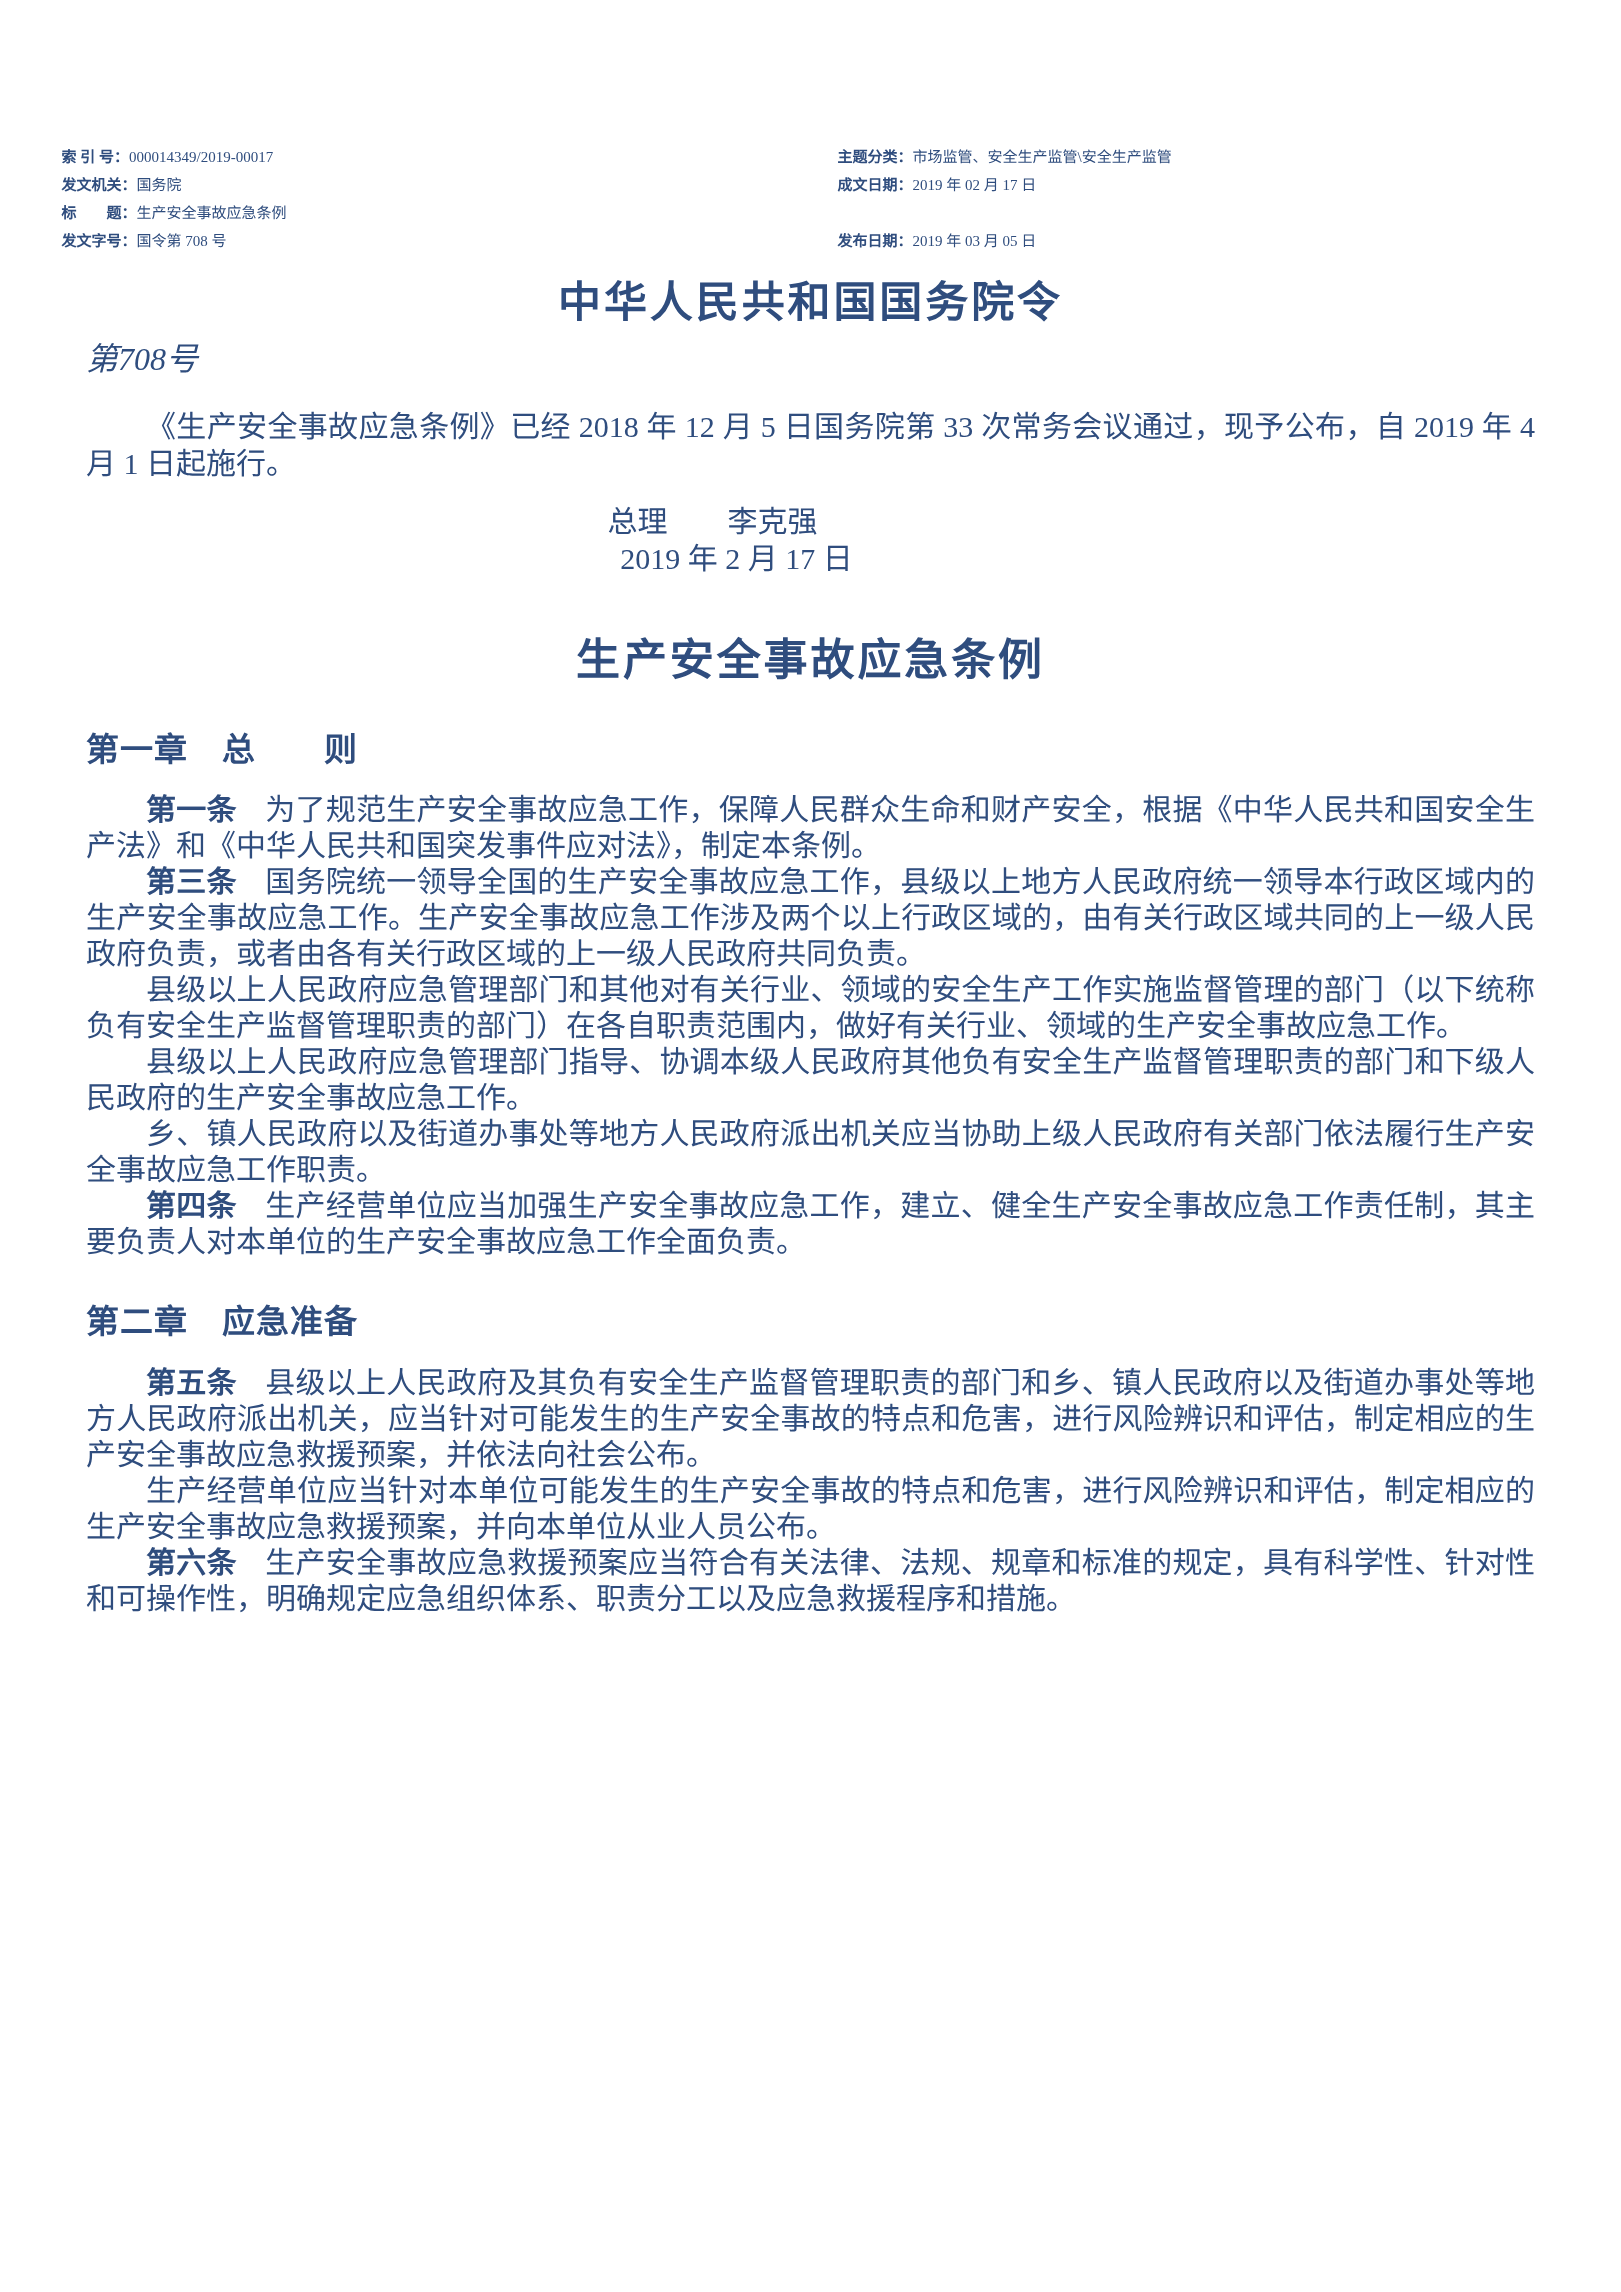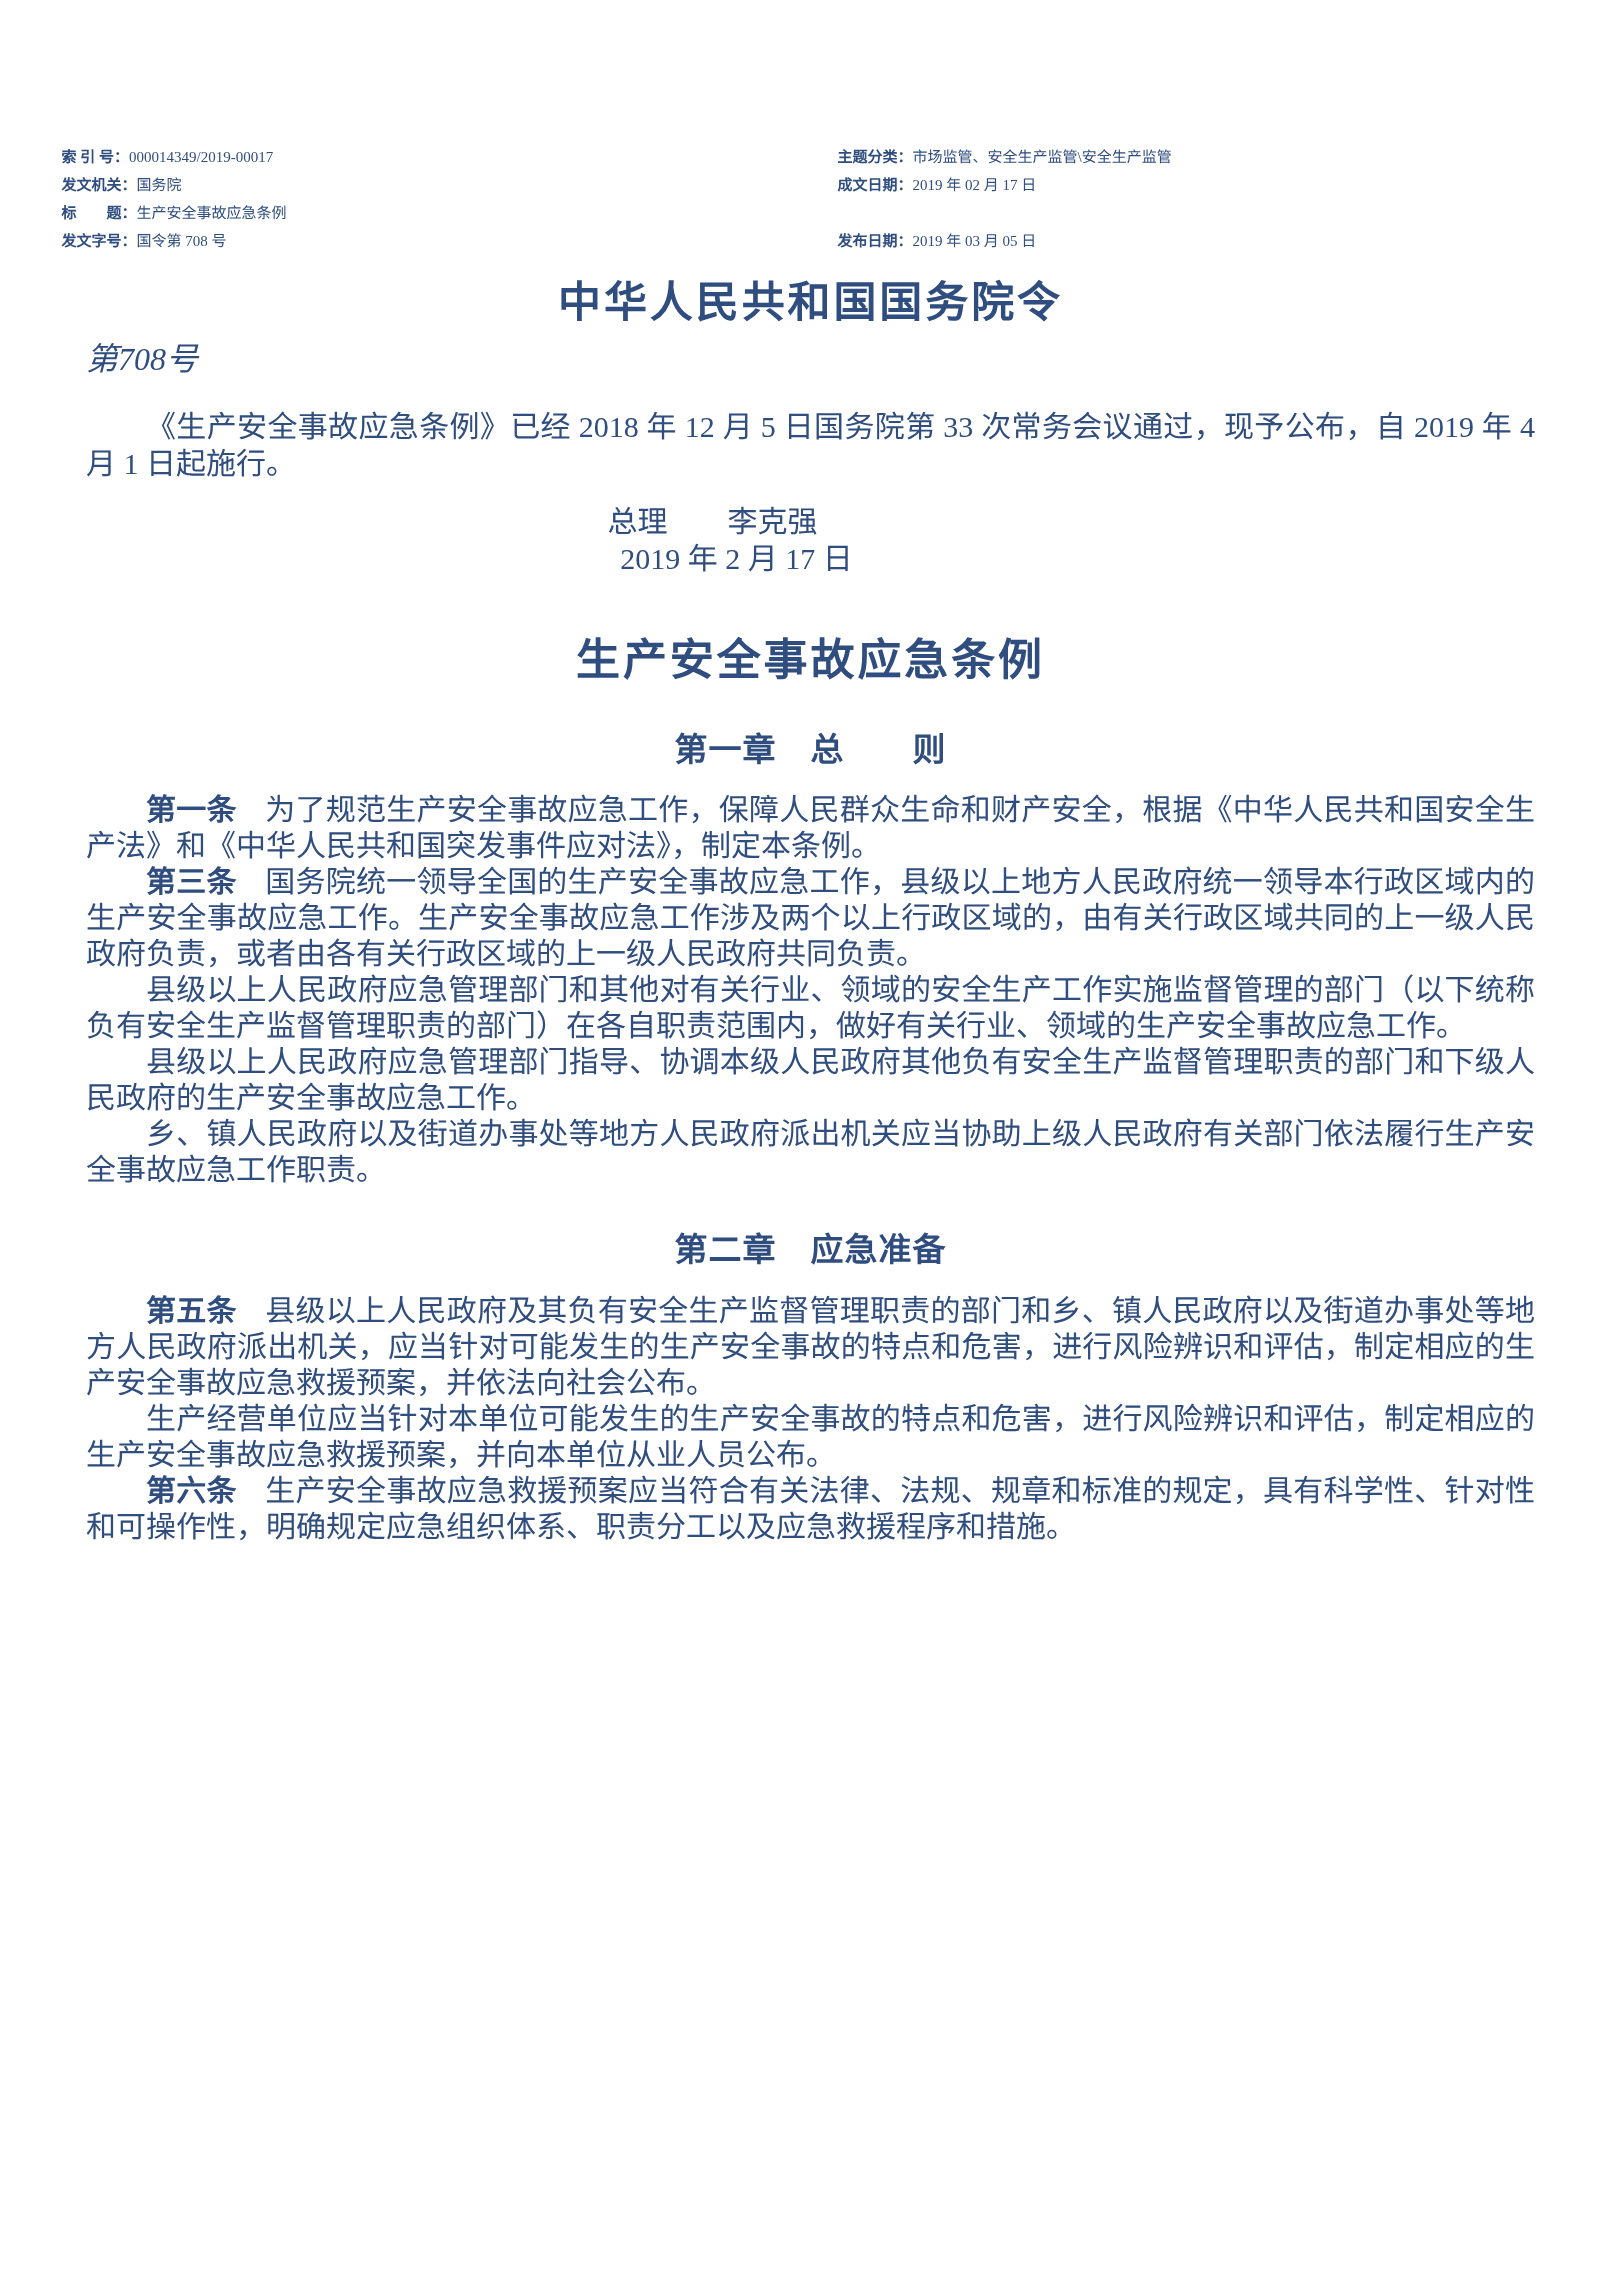--- a/index.html
+++ b/index.html
@@ -34,21 +34,21 @@
   .sign-name { position:relative; left:-98px; }
   .sign-date { position:relative; left:-74px; }
 
   
   .reg-title {
     margin-top:47px; font-size:44px; font-weight:bold;
     letter-spacing:2.9px; text-align:center;
   }
   .chapter {
     margin:35px 0 21.6px; font-size:33px; font-weight:bold;
-    letter-spacing:1px; text-align:center;
+    letter-spacing:1px; 
   }
   .para {
     font-size:30px; line-height:36px;
     text-indent:2em; text-align:justify;
   }
   .lead { font-weight:bold; margin-right:0.95em; }
 </style>
 </head>
 <body>
 
@@ -102,20 +102,21 @@
   <section class="regulation">
     <h1 class="reg-title">生产安全事故应急条例</h1>
 
     <h2 class="chapter">第一章　总　　则</h2>
 
     <p class="para"><b class="lead">第一条</b><span>为了规范生产安全事故应急工作，保障人民群众生命和财产安全，根据《中华人民共和国安全生产法》和《中华人民共和国突发事件应对法》，制定本条例。</span></p>
     <p class="para"><b class="lead">第三条</b><span>国务院统一领导全国的生产安全事故应急工作，县级以上地方人民政府统一领导本行政区域内的生产安全事故应急工作。生产安全事故应急工作涉及两个以上行政区域的，由有关行政区域共同的上一级人民政府负责，或者由各有关行政区域的上一级人民政府共同负责。</span></p>
     <p class="para"><span>县级以上人民政府应急管理部门和其他对有关行业、领域的安全生产工作实施监督管理的部门（以下统称负有安全生产监督管理职责的部门）在各自职责范围内，做好有关行业、领域的生产安全事故应急工作。</span></p>
     <p class="para"><span>县级以上人民政府应急管理部门指导、协调本级人民政府其他负有安全生产监督管理职责的部门和下级人民政府的生产安全事故应急工作。</span></p>
     <p class="para"><span>乡、镇人民政府以及街道办事处等地方人民政府派出机关应当协助上级人民政府有关部门依法履行生产安全事故应急工作职责。</span></p>
+    <p class="para"><b class="lead">第四条</b><span>生产经营单位应当加强生产安全事故应急工作，建立、健全生产安全事故应急工作责任制，其主要负责人对本单位的生产安全事故应急工作全面负责。</span></p>
 
     <h2 class="chapter">第二章　应急准备</h2>
 
     <p class="para"><b class="lead">第五条</b><span>县级以上人民政府及其负有安全生产监督管理职责的部门和乡、镇人民政府以及街道办事处等地方人民政府派出机关，应当针对可能发生的生产安全事故的特点和危害，进行风险辨识和评估，制定相应的生产安全事故应急救援预案，并依法向社会公布。</span></p>
     <p class="para"><span>生产经营单位应当针对本单位可能发生的生产安全事故的特点和危害，进行风险辨识和评估，制定相应的生产安全事故应急救援预案，并向本单位从业人员公布。</span></p>
     <p class="para"><b class="lead">第六条</b><span>生产安全事故应急救援预案应当符合有关法律、法规、规章和标准的规定，具有科学性、针对性和可操作性，明确规定应急组织体系、职责分工以及应急救援程序和措施。</span></p>
   </section>
 
 </div>
 

